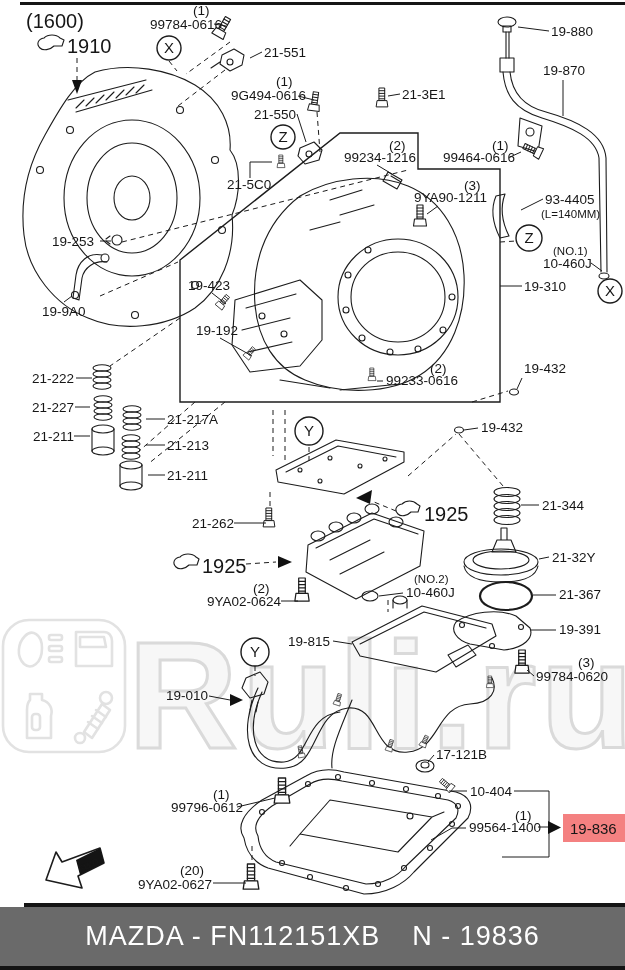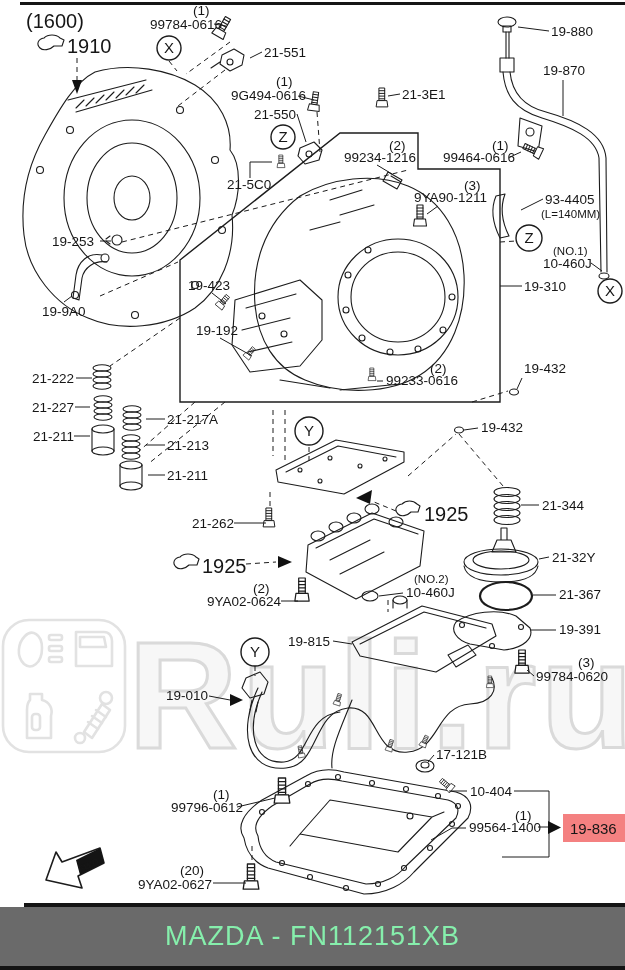--- a/index.html
+++ b/index.html
@@ -26,21 +26,21 @@
   .lblBig{font-size:20px;}
   .lblSm{font-size:11.5px;}
   .refL{font-size:15px;}
   
   .toprule{position:absolute;left:20px;top:2px;width:605px;height:3px;background:#151515;z-index:2;}
   
   .footrule{position:absolute;left:24px;top:903px;width:601px;height:4px;background:#151515;z-index:3;}
   .footer{
     position:absolute;left:0;top:907px;width:625px;height:59px;background:#6a6a6a;z-index:3;
     display:flex;align-items:center;justify-content:center;gap:32px;
-    color:#86efac;font-size:27px;letter-spacing:1px;
+    color:#ffffff;font-size:27px;letter-spacing:1px;
   }
   .footer-bottom{position:absolute;left:0;top:966px;width:625px;height:4px;background:#141414;z-index:3;}
 </style>
 </head>
 <body>
 
 <div class="toprule"></div>
 
 <div class="wm-text">Ruli.ru</div>
 <svg class="wm-icons" width="140" height="150" viewBox="0 0 140 150">
@@ -459,14 +459,15 @@
     <text class="lbl" x="515" y="820">(1)</text>
     <text class="lbl" x="469" y="832">99564-1400</text>
     <text class="lbl" x="180" y="875">(20)</text>
     <text class="lbl" x="138" y="889">9YA02-0627</text>
   </g>
 </svg>
 
 <div class="footrule"></div>
 <div class="footer">
   <span>MAZDA - FN112151XB</span>
+  <span>N - 19836</span>
 </div>
 <div class="footer-bottom"></div>
 
 </body></html>

